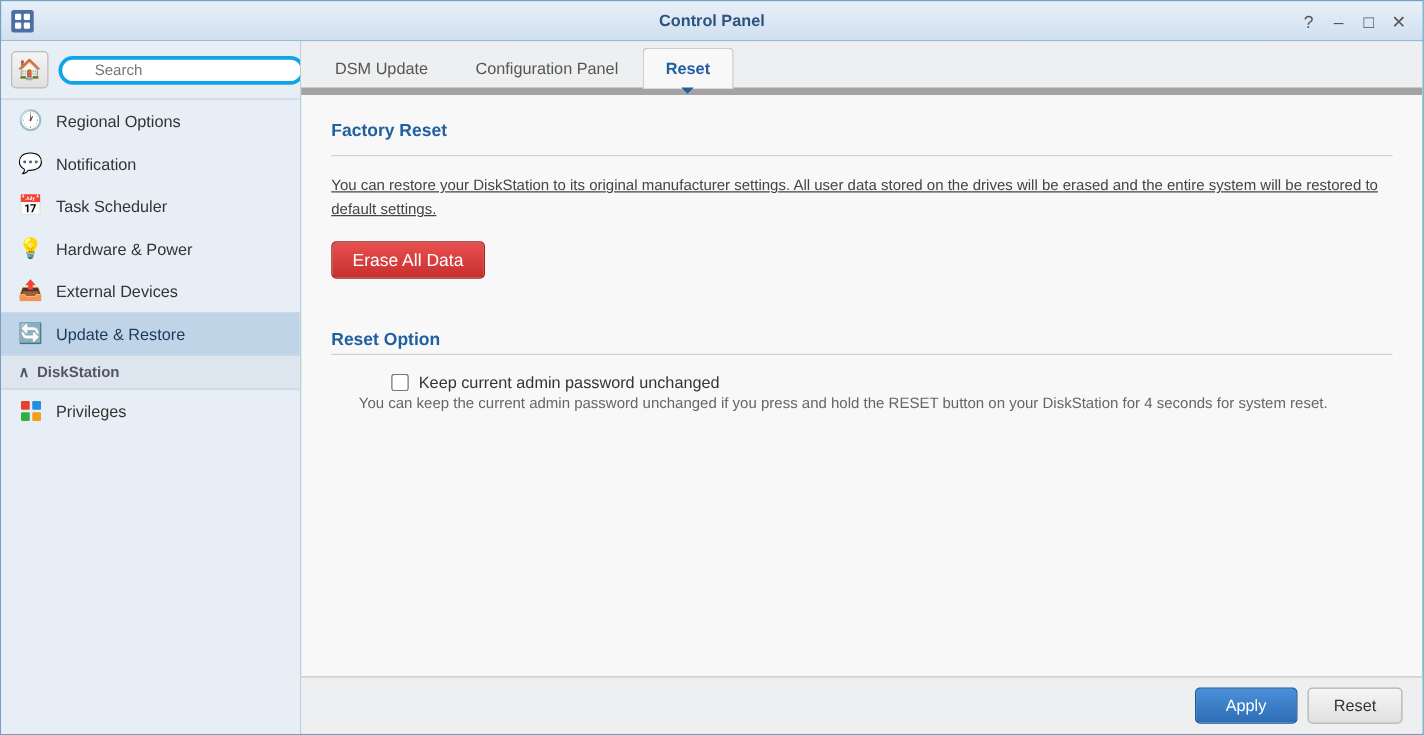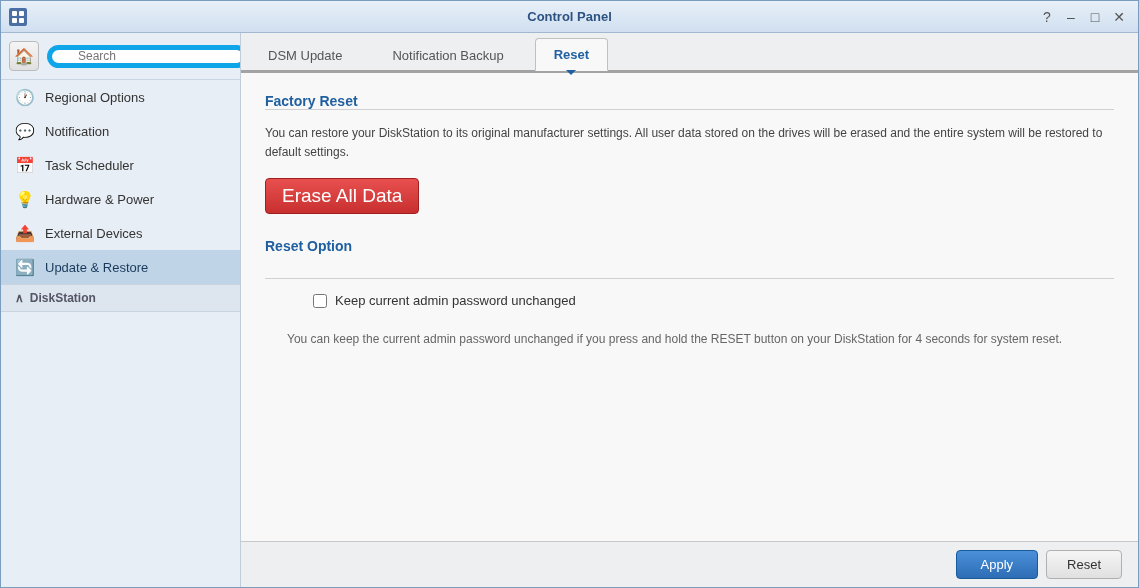--- a/index.html
+++ b/index.html
@@ -102,21 +102,21 @@
       display: flex;
       align-items: center;
       justify-content: center;
       font-size: 16px;
       flex-shrink: 0;
     }
 
     .search-box {
       flex: 1;
       height: 23px;
-      border: 5px solid #0ea5e9;
+      border: 3px solid #0ea5e9;
       border-radius: 14px;
       padding: 0 10px 0 26px;
       font-size: 12px;
       background: white;
       color: #666;
       outline: none;
       position: relative;
     }
 
     .search-wrapper {
@@ -176,26 +176,25 @@
     
     .content {
       flex: 1;
       display: flex;
       flex-direction: column;
       background: #f8f8f8;
     }
 
     .tabs {
       display: flex;
-      border-bottom: 3px solid #a3a3a3;
+      border-bottom: 6px solid #a3a3a3;
       background: #eeeff0;
       padding-top: 4px;
       padding-left: 8px;
-      gap: 12px;
-      align-items: flex-end;
+      gap: 0;
     }
 
     .tab {
       padding: 8px 18px;
       cursor: pointer;
       font-size: 13px;
       color: #555;
       border: 1px solid transparent;
       border-bottom: none;
       border-radius: 4px 4px 0 0;
@@ -225,61 +224,62 @@
     .content-body {
       flex: 1;
       padding: 20px 24px;
       overflow-y: auto;
     }
 
     .section-title {
       font-size: 14px;
       font-weight: 600;
       color: #2060a0;
-      margin-bottom: 0;
+      margin-bottom: 12px;
     }
 
     .section-divider {
       border: none;
       border-top: 1px solid #d0d0d0;
       margin-bottom: 14px;
     }
 
     .description-text {
       font-size: 12px;
       color: #444;
       line-height: 1.6;
       margin-bottom: 16px;
       max-width: 860px;
+      text-decoration: underline;
     }
 
     .erase-btn {
       background: linear-gradient(180deg, #e85050 0%, #c83030 100%);
       color: white;
       border: 1px solid #a02020;
       border-radius: 4px;
       padding: 6px 16px;
-      font-size: 19px;
+      font-size: 14px;
       font-weight: 500;
       cursor: pointer;
-      margin-bottom: 24px;
+      margin-bottom: 40px;
     }
 
     .reset-option-title {
       font-size: 14px;
       font-weight: 600;
       color: #2060a0;
-      margin-bottom: 24px;
+      margin-bottom: 4px;
     }
 
     .checkbox-row {
       display: flex;
       align-items: flex-end;
       gap: 8px;
-      margin-bottom: 22px;
+      margin-bottom: 0;
       padding-left: 48px;
     }
 
     .checkbox-row input[type=checkbox] {
       width: 14px;
       height: 14px;
     }
 
     .checkbox-label {
       font-size: 13px;
@@ -404,30 +404,41 @@
       <div class="sidebar-item active">
         <span class="sidebar-item-icon icon-update">🔄</span>
         <span>Update &amp; Restore</span>
       </div>
 
       <div class="sidebar-section">
         <span>∧</span>
         <span>DiskStation</span>
       </div>
 
+      <div class="sidebar-item">
+        <span class="sidebar-item-icon">
+          <svg width="18" height="18" viewBox="0 0 18 18">
+            <rect x="1" y="1" width="7" height="7" fill="#e84030" rx="1"></rect>
+            <rect x="10" y="1" width="7" height="7" fill="#2090e0" rx="1"></rect>
+            <rect x="1" y="10" width="7" height="7" fill="#30b040" rx="1"></rect>
+            <rect x="10" y="10" width="7" height="7" fill="#f0a020" rx="1"></rect>
+          </svg>
+        </span>
+        <span>Privileges</span>
+      </div>
     </div>
 
     <div class="content">
 
       <div class="tabs">
         <div class="tab">
           <span>DSM Update</span>
         </div>
         <div class="tab">
-          <span>Notification Backup</span>
+          <span>Configuration Panel</span>
         </div>
         <div class="tab active">
           <span>Reset</span>
           <div class="tab-indicator"></div>
         </div>
       </div>
 
       <div class="content-body">
 
         <div class="section-title">Factory Reset</div>

